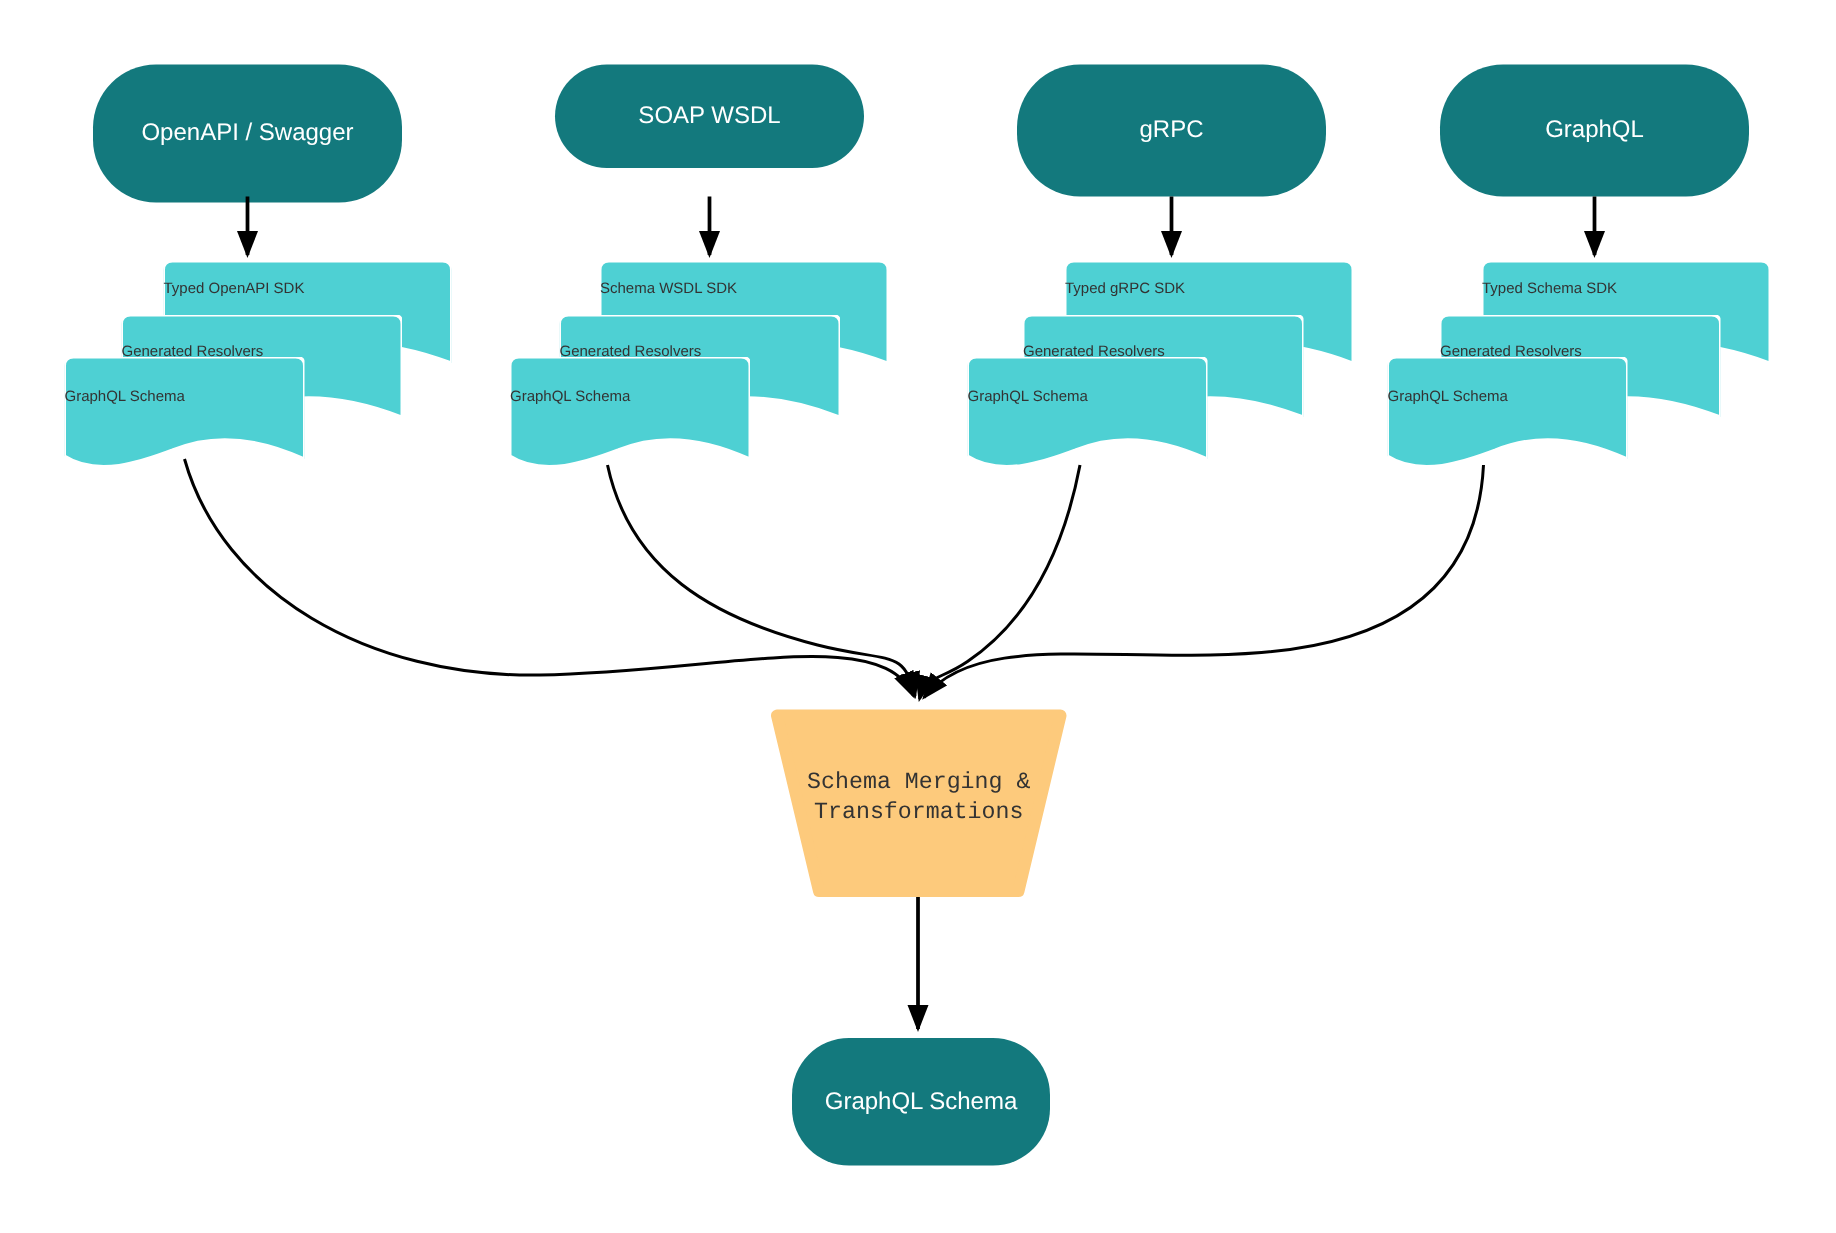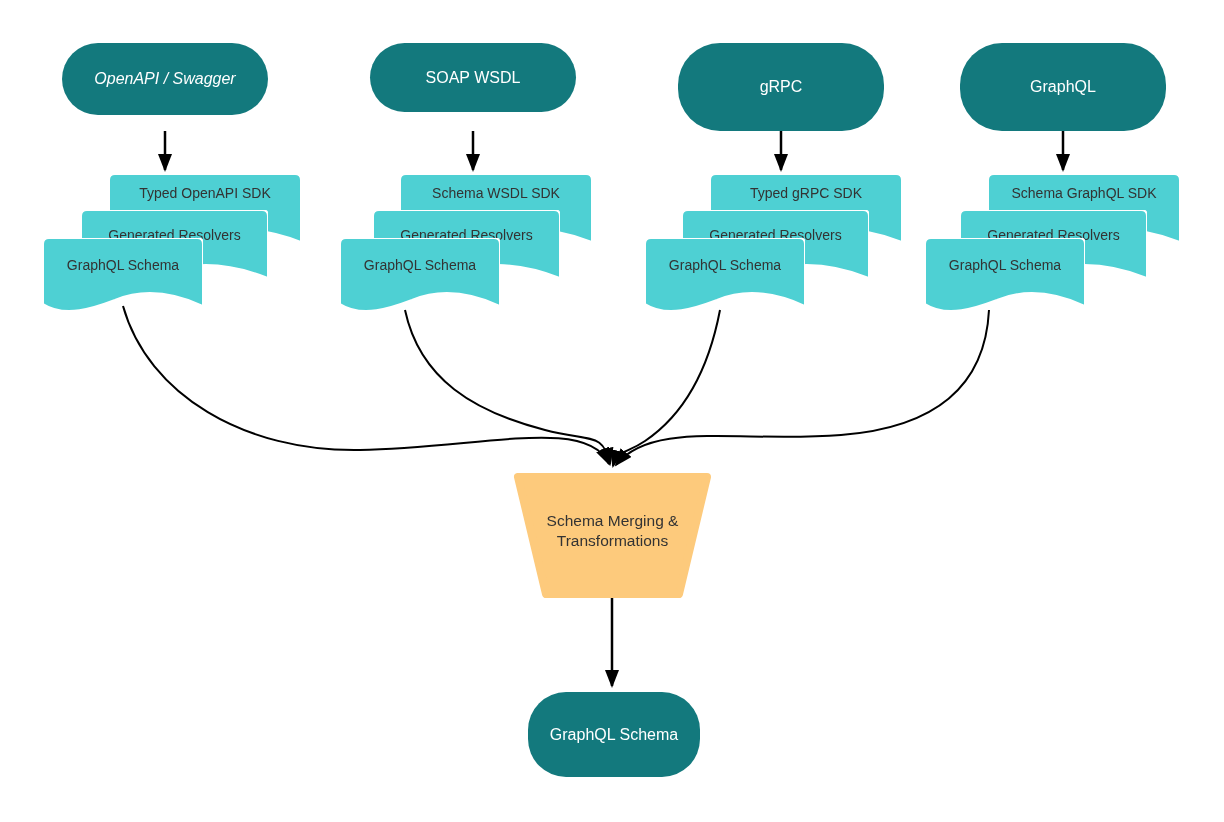--- a/index.html
+++ b/index.html
@@ -8,39 +8,39 @@
     font-family:"Liberation Sans", sans-serif;
   }
   .pill{
     position:absolute;background:#13797d;border-radius:42px;
     display:flex;align-items:center;justify-content:center;
     color:#ffffff;font-size:16px;z-index:2;
   }
   .doc{position:absolute;z-index:2;}
   .doc svg{display:block;}
   .doc-label{
-    position:absolute;left:0;width:100%;text-align:center;
-    font-size:14px;color:#333333;line-height:18px;white-space:nowrap;
+    position:absolute;left:0;width:100%;text-align:left;
+    font-size:10px;color:#333333;line-height:18px;white-space:nowrap;
   }
   .row0 .doc-label{top:10px;}
   .row1 .doc-label{top:16px;}
   .row2 .doc-label{top:18px;}
   .connector-layer{position:absolute;left:0;top:0;z-index:4;pointer-events:none;}
   .funnel{position:absolute;left:510px;top:470px;z-index:2;}
   .funnel-label{
     position:absolute;left:510px;top:511px;width:205px;z-index:3;
-    text-align:center;font-size:15.5px;line-height:20px;color:#333333;white-space:pre-line;
+    text-align:center;font-size:15.5px;line-height:20px;color:#333333;white-space:pre-line;font-family:Liberation Mono, monospace;
   }
 </style>
 </head>
 <body>
 
 <div class="canvas">
 
-  <div class="pill" style="left:62px;top:43px;width:206px;height:72px;font-style:italic;">
+  <div class="pill" style="left:62px;top:43px;width:206px;height:92px;">
     <span>OpenAPI / Swagger</span>
   </div>
   <div class="pill" style="left:370px;top:43px;width:206px;height:69px;">
     <span>SOAP WSDL</span>
   </div>
   <div class="pill" style="left:678px;top:43px;width:206px;height:88px;">
     <span>gRPC</span>
   </div>
   <div class="pill" style="left:960px;top:43px;width:206px;height:88px;">
     <span>GraphQL</span>
@@ -100,21 +100,21 @@
     <svg width="160" height="82" viewBox="0 0 160 82">
         <path d="M0,6 Q0,0 6,0 L154,0 Q160,0 160,6 L160,68 C125,52 96,52 72,62 C51,70 22,80 0,66 Z" fill="#4ed0d3" stroke="#ffffff" stroke-width="2"></path>
       </svg>
     <div class="doc-label">GraphQL Schema</div>
   </div>
 
   <div class="doc row0" style="left:988px;top:174px;">
     <svg width="192" height="82" viewBox="0 0 192 82">
         <path d="M0,6 Q0,0 6,0 L186,0 Q192,0 192,6 L192,68 C150,52 115,52 86,62 C61,70 27,80 0,66 Z" fill="#4ed0d3" stroke="#ffffff" stroke-width="2"></path>
       </svg>
-    <div class="doc-label">Schema GraphQL SDK</div>
+    <div class="doc-label">Typed Schema SDK</div>
   </div>
   <div class="doc row1" style="left:960px;top:210px;">
     <svg width="187" height="82" viewBox="0 0 187 82">
         <path d="M0,6 Q0,0 6,0 L181,0 Q187,0 187,6 L187,68 C146,52 112,52 84,62 C60,70 26,80 0,66 Z" fill="#4ed0d3" stroke="#ffffff" stroke-width="2"></path>
       </svg>
     <div class="doc-label">Generated Resolvers</div>
   </div>
   <div class="doc row2" style="left:925px;top:238px;">
     <svg width="160" height="82" viewBox="0 0 160 82">
         <path d="M0,6 Q0,0 6,0 L154,0 Q160,0 160,6 L160,68 C125,52 96,52 72,62 C51,70 22,80 0,66 Z" fill="#4ed0d3" stroke="#ffffff" stroke-width="2"></path>

